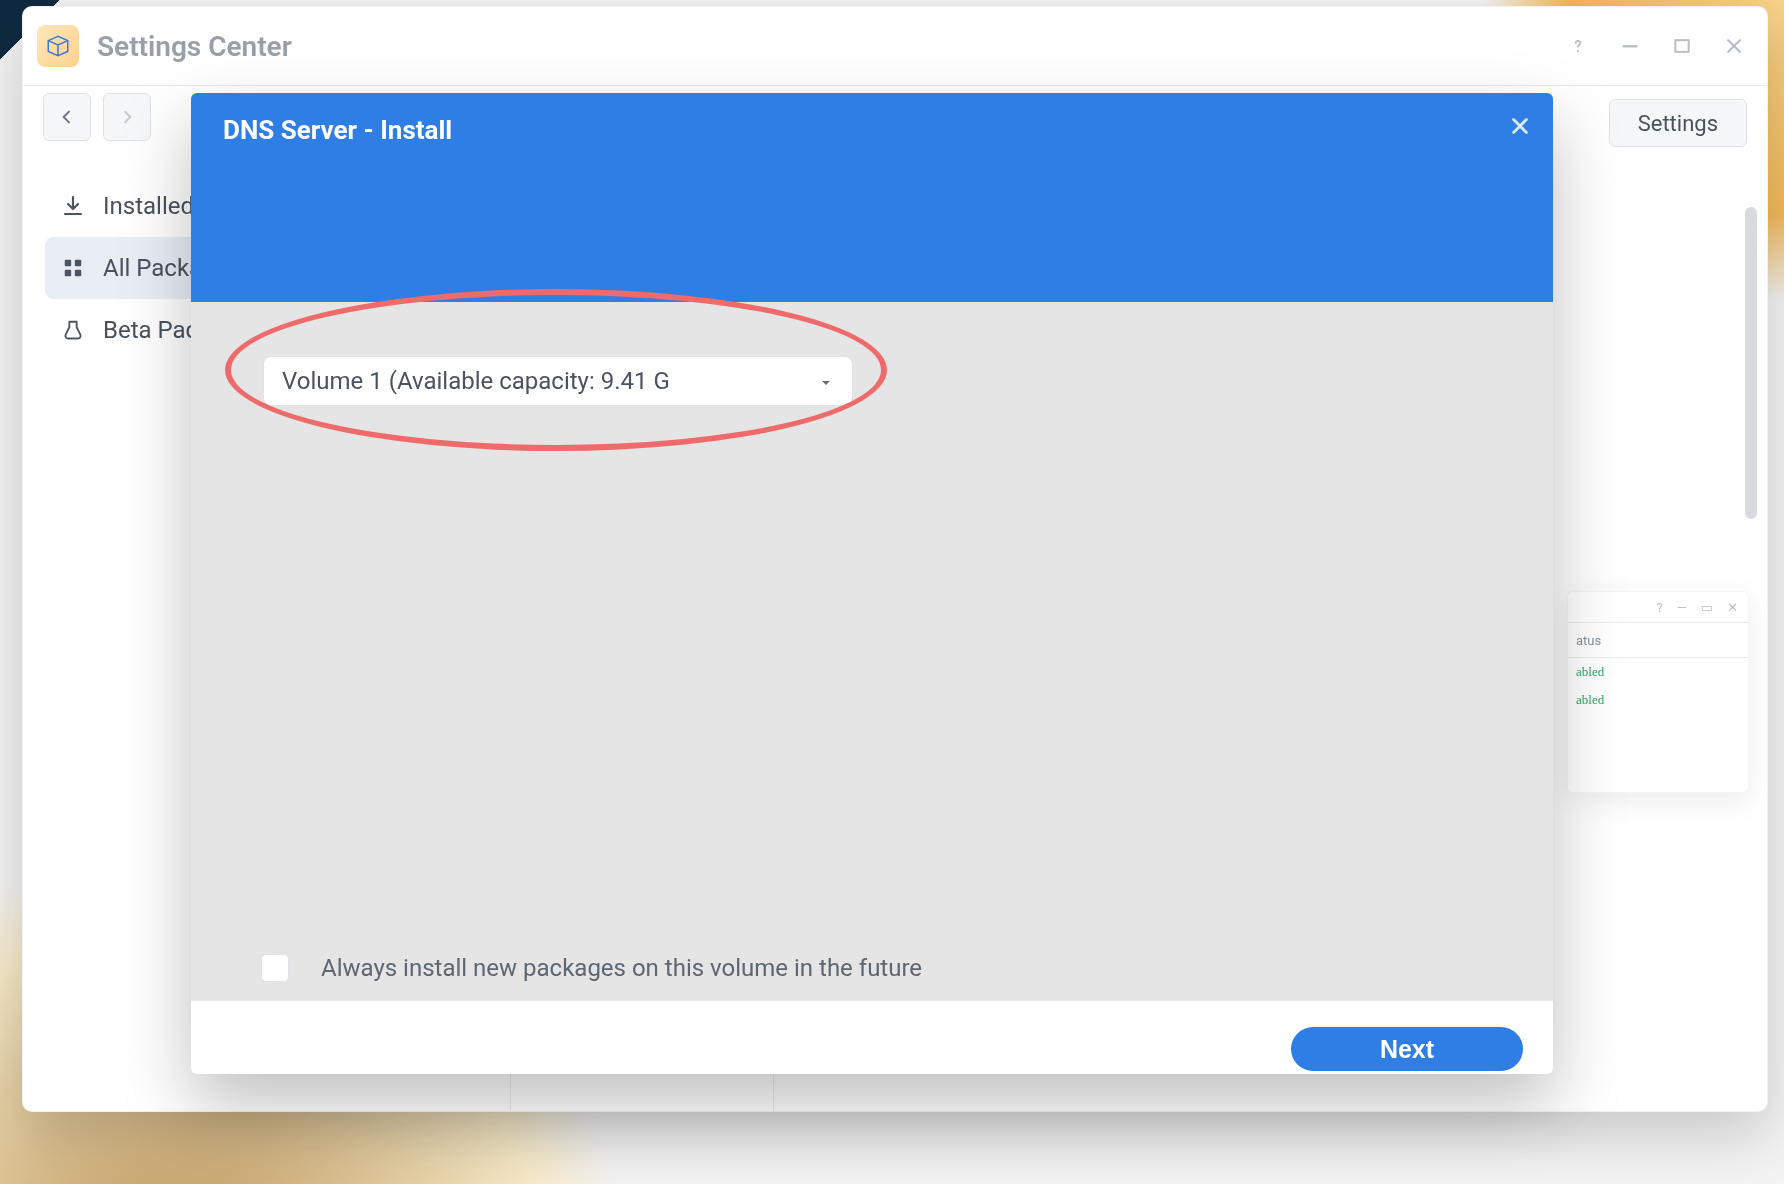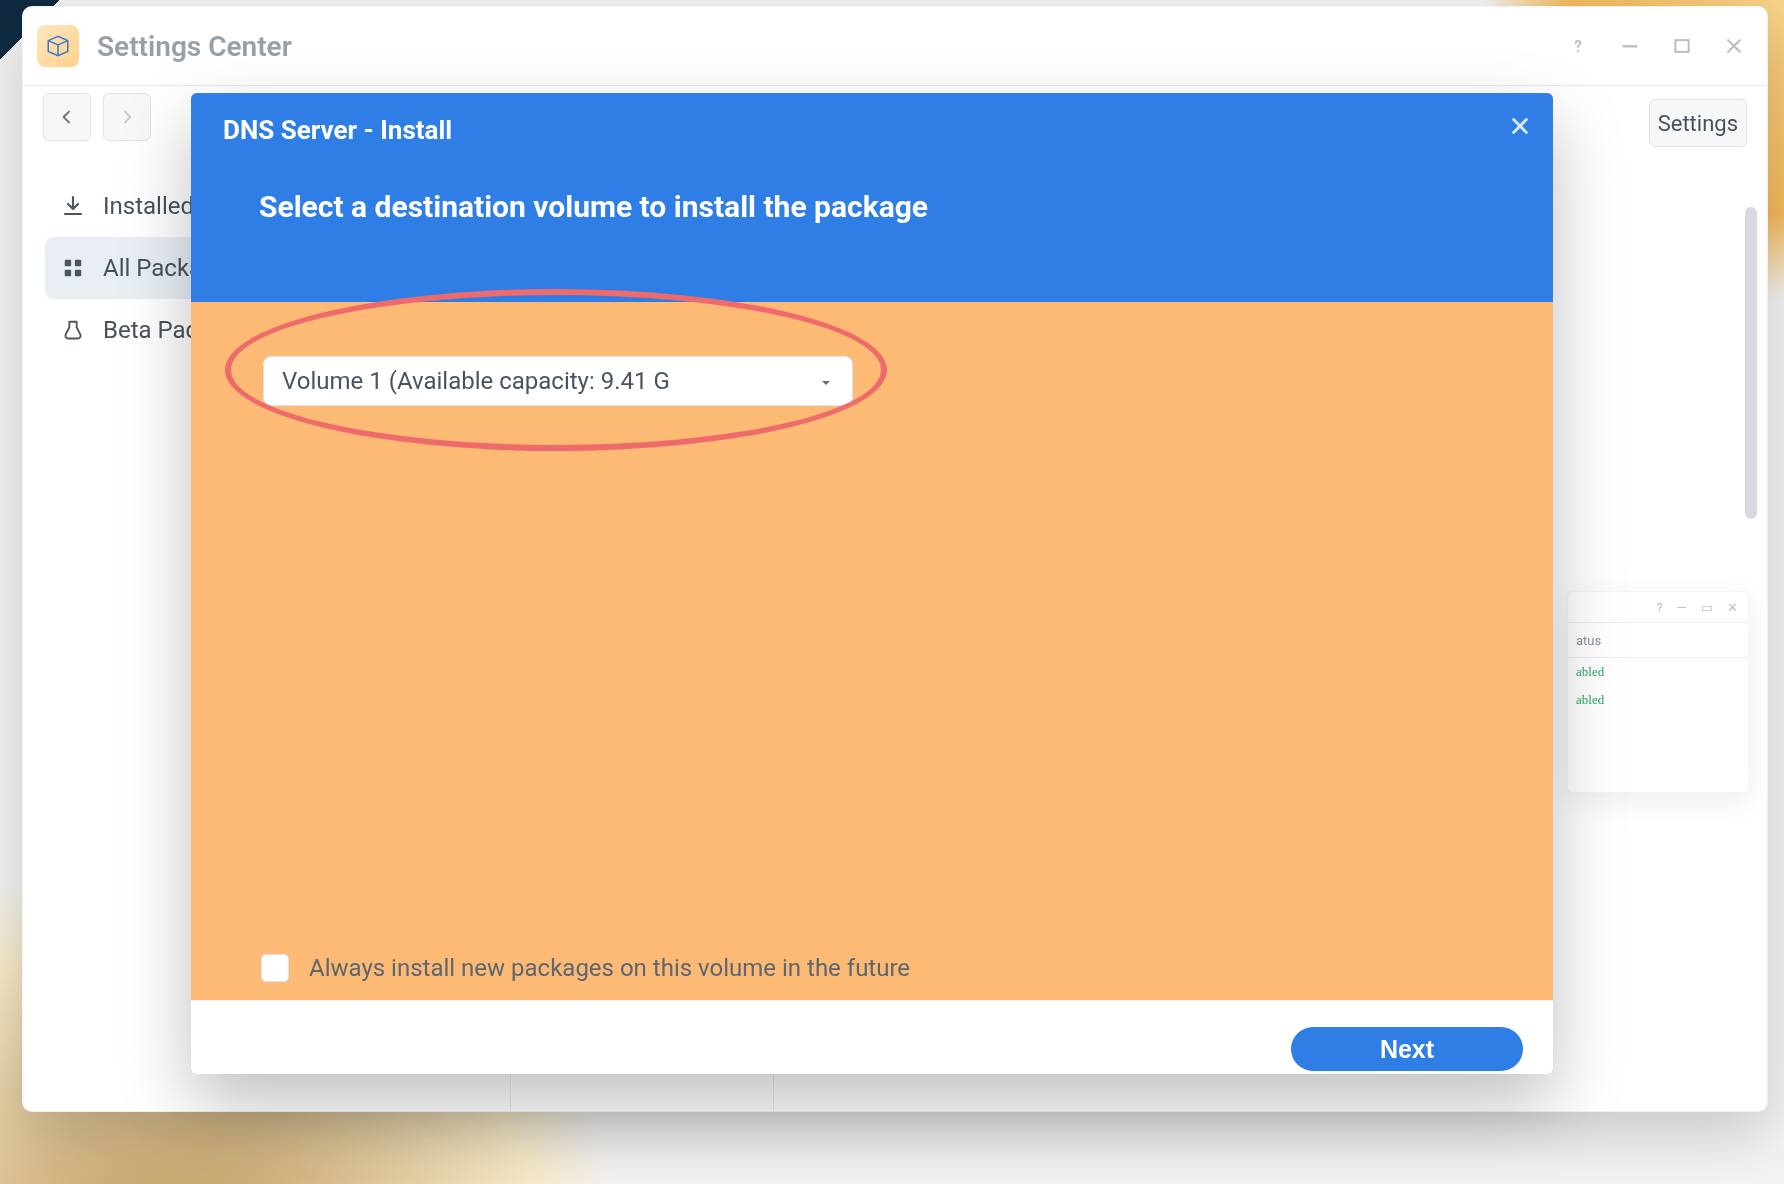--- a/index.html
+++ b/index.html
@@ -35,53 +35,53 @@
   .pc-app-icon svg{display:block}
   .pc-title{font-size:28px;color:#97a0a8;font-weight:600;}
   .pc-titlebar .spacer{flex:1}
   .pc-titlebtn{width:30px;height:30px;display:inline-flex;align-items:center;justify-content:center;color:#b8bfc6;margin-left:22px;cursor:pointer;}
   .pc-titlebtn svg{display:block}
 
   .pc-toolbar{height:62px;display:flex;align-items:center;padding:0 20px;gap:12px;}
   .navbtn{width:46px;height:46px;border:1px solid var(--border);border-radius:6px;background:#f6f7f8;display:inline-flex;align-items:center;justify-content:center;color:#6c7682;cursor:pointer;}
   .navbtn.disabled{color:#c5cbd2}
   .pc-toolbar .spacer{flex:1}
-  .settings-btn{height:46px;padding:0 8px;border:1px solid var(--border);border-radius:6px;background:#f6f7f8;display:inline-flex;align-items:center;font-size:22px;color:#48525f;cursor:pointer;margin-top:12px;}
+  .settings-btn{height:46px;padding:0 28px;border:1px solid var(--border);border-radius:6px;background:#f6f7f8;display:inline-flex;align-items:center;font-size:22px;color:#48525f;cursor:pointer;margin-top:12px;}
 
   .pc-body{display:flex;position:absolute;top:140px;bottom:0;left:0;right:0;}
   .pc-sidebar{width:470px;padding:28px 14px 0 22px;}
   .side-item{display:flex;align-items:center;gap:16px;height:62px;padding:0 14px;border-radius:8px;font-size:24px;color:var(--text);cursor:pointer;}
   .side-item.selected{background:var(--sidebar-sel)}
   .side-item .ico{width:28px;display:inline-flex;justify-content:center;color:#4c5560}
 
   .pc-divider{position:absolute;top:140px;bottom:0;width:1px;background:var(--border-light);left:487px}
   .pc-divider2{position:absolute;top:140px;bottom:0;width:1px;background:var(--border-light);left:750px}
 
   .pc-scrollbar{position:absolute;right:10px;top:200px;width:12px;height:312px;border-radius:6px;background:#d7dbe0}
 
   
   .modal{
     position:absolute;left:191px;top:93px;width:1362px;height:981px;
-    background:#fdba74;border-radius:6px;box-shadow:0 30px 70px rgba(0,0,0,.25);
+    background:#e5e5e5;border-radius:6px;box-shadow:0 30px 70px rgba(0,0,0,.25);
     overflow:hidden;
     z-index:50;
   }
   .modal-head{height:187px;background:var(--blue);color:#fff;padding:22px 32px 0;position:relative;}
   .modal-title{font-size:26px;font-weight:700;}
   .modal-sub{font-size:30px;font-weight:700;margin-top:44px;margin-left:36px;}
   .modal-x{position:absolute;right:22px;top:22px;color:#dce8fb;cursor:pointer;}
   .modal-body{position:relative;height:calc(100% - 187px - 96px);}
   .vol-select{
     position:absolute;left:72px;top:54px;width:552px;height:48px;
     border:1px solid var(--border);border-radius:8px;background:#fff;
     display:flex;align-items:center;padding:0 18px;font-size:24px;color:#4a5360;cursor:pointer;
   }
   .vol-select .chev{margin-left:auto;color:#69707a}
 
-  .always-row{position:absolute;left:70px;bottom:18px;display:flex;align-items:flex-start;gap:20px;font-size:24px;color:#5d6671}
+  .always-row{position:absolute;left:70px;bottom:18px;display:flex;align-items:flex-start;gap:32px;font-size:24px;color:#5d6671}
   .chk{width:26px;height:26px;border:1px solid var(--border);border-radius:5px;background:#fff;cursor:pointer}
 
   .modal-foot{height:96px;border-top:1px solid var(--border-light);display:flex;align-items:center;justify-content:flex-end;padding:0 30px;background:#fff;}
   .next-btn{height:44px;min-width:232px;border-radius:24px;background:var(--blue);color:#fff;border:none;font-size:25px;font-weight:600;display:inline-flex;align-items:center;justify-content:center;cursor:pointer}
 
   
   .annotate{position:absolute;left:225px;top:289px;width:650px;height:150px;border:6px solid var(--annotate);border-radius:50%;pointer-events:none;z-index:60}
 
   
   .bg-window{
@@ -201,21 +201,20 @@
     </div>
     <div class="bgw-row">
       <span class="status">abled</span>
     </div>
   </div>
 </div>
 
 <div class="modal">
   <div class="modal-head">
     <div class="modal-title">DNS Server - Install</div>
-    <div class="modal-sub">Select a destination volume to install the package</div>
     <div class="modal-x">
       <svg width="22" height="22" viewBox="0 0 24 24">
           <path d="M5 5l14 14M19 5L5 19" stroke="currentColor" stroke-width="3" stroke-linecap="round"></path>
         </svg>
     </div>
   </div>
 
   <div class="modal-body">
     <div class="vol-select">
       <span>Volume 1 (Available capacity:  9.41 G</span>

